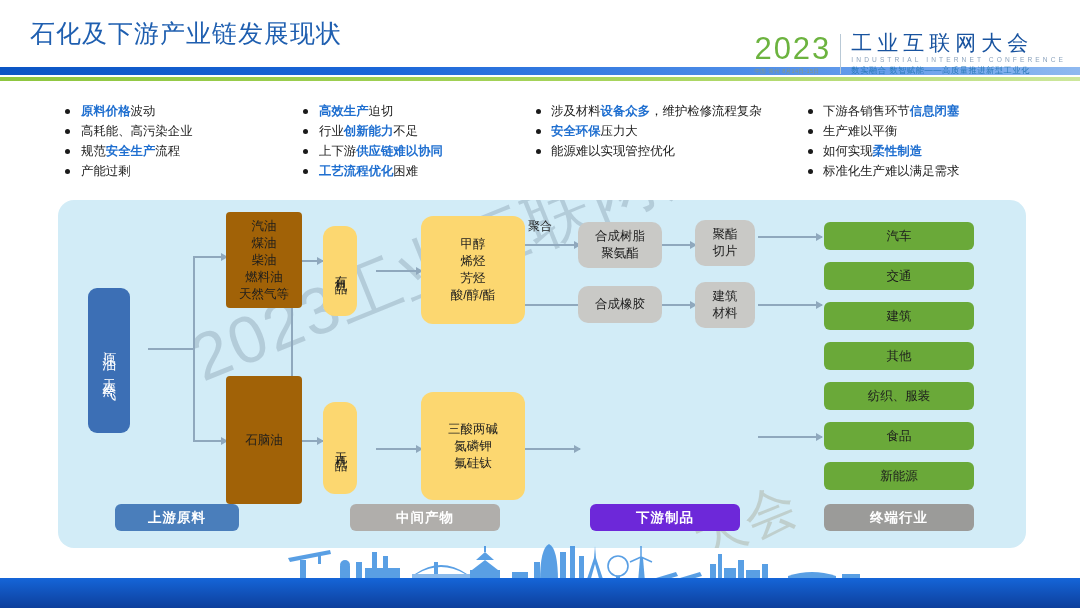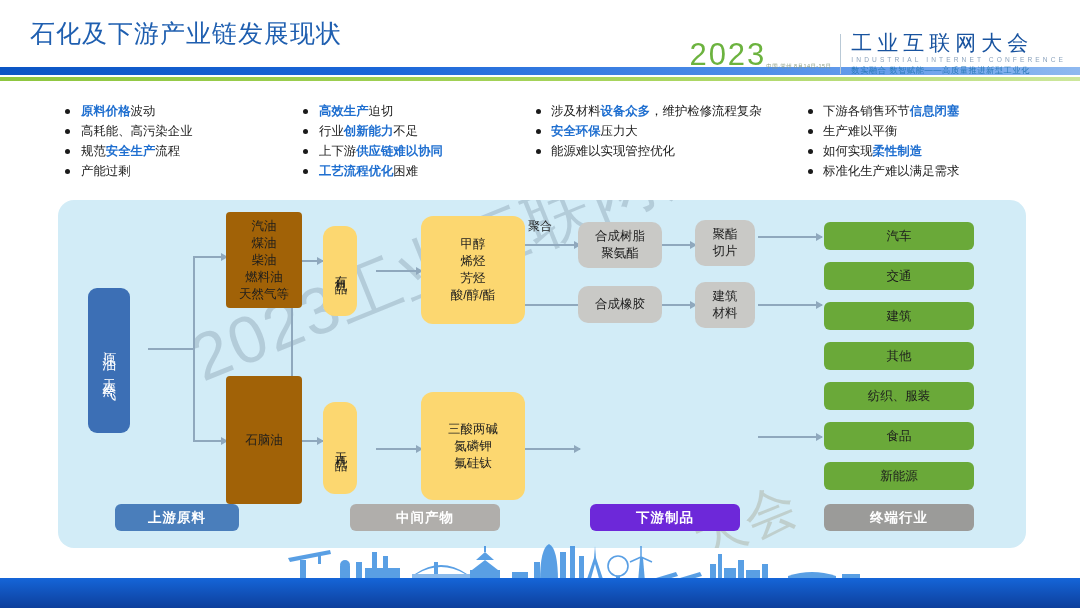--- a/index.html
+++ b/index.html
@@ -24,21 +24,21 @@
   }
   #header-rule-green {
     position: absolute; left: 0; top: 77px; width: 1080px; height: 4px;
     background: linear-gradient(to right, #8ec63f 0%, #a9d55e 60%, #cde79c 100%);
   }
 
   
   #logo { position: absolute; right: 14px; top: 26px; height: 56px; display: flex; align-items: center; }
   #logo-year { font-size: 31px; color: #6cb33f; letter-spacing: 2px; line-height: 1; font-weight: 400; }
   #logo-year-sub { font-size: 5.5px; color: #8a9a7d; letter-spacing: .4px; margin-top: 4px; white-space: nowrap; }
-  #logo-left { display: flex; flex-direction: row; align-items: flex-end; padding-right: 9px; }
+  #logo-left { display: flex; flex-direction: column; align-items: flex-start; padding-right: 9px; }
   #logo-divider { width: 1px; height: 40px; background: #b9c9d6; }
   #logo-right { padding-left: 10px; display: flex; flex-direction: column; }
   #logo-cn { font-size: 21px; color: #18539f; letter-spacing: 5px; line-height: 1.05; white-space: nowrap; }
   #logo-en { font-size: 6.6px; color: #8ba3bd; letter-spacing: 3.1px; margin-top: 2px; white-space: nowrap; }
   #logo-slogan { font-size: 8.2px; color: #2b7ab8; letter-spacing: .6px; margin-top: 2px; white-space: nowrap; }
 
   
   #bullets { position: absolute; left: 0; top: 103px; width: 1080px; height: 88px; }
   .bullet-col { position: absolute; top: 0; }
   .bullet-col ul { list-style: none; }

